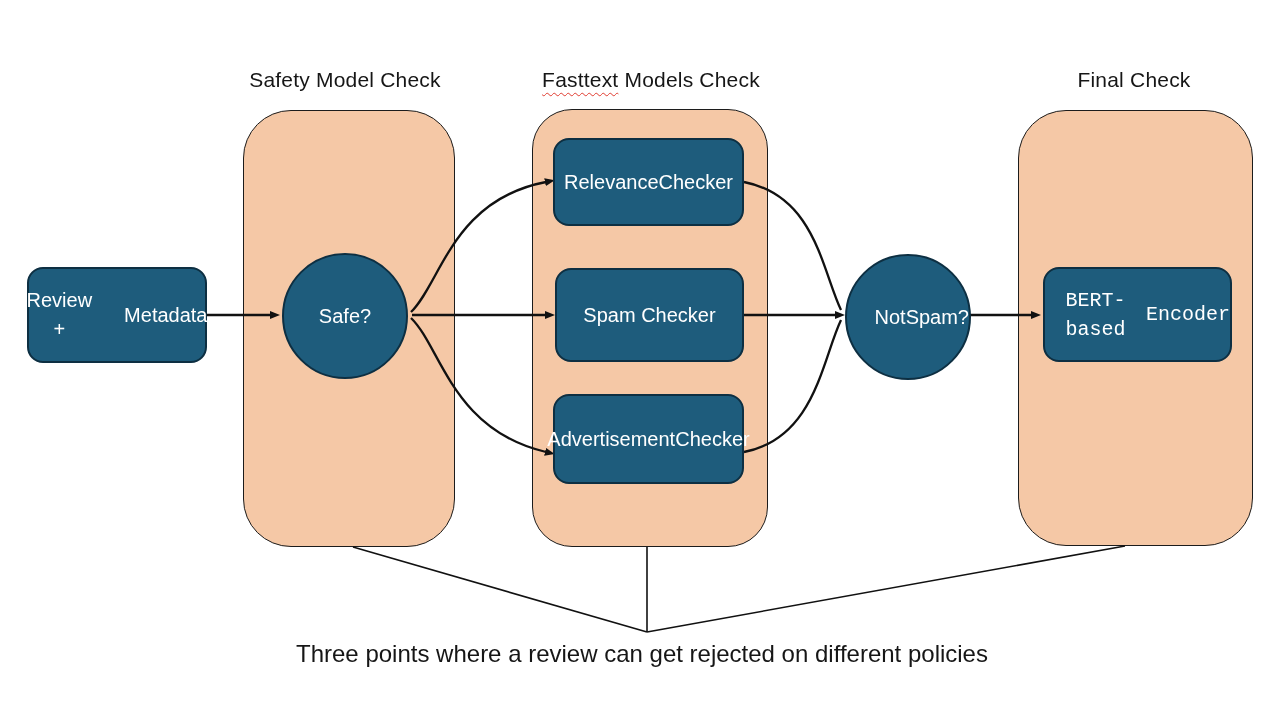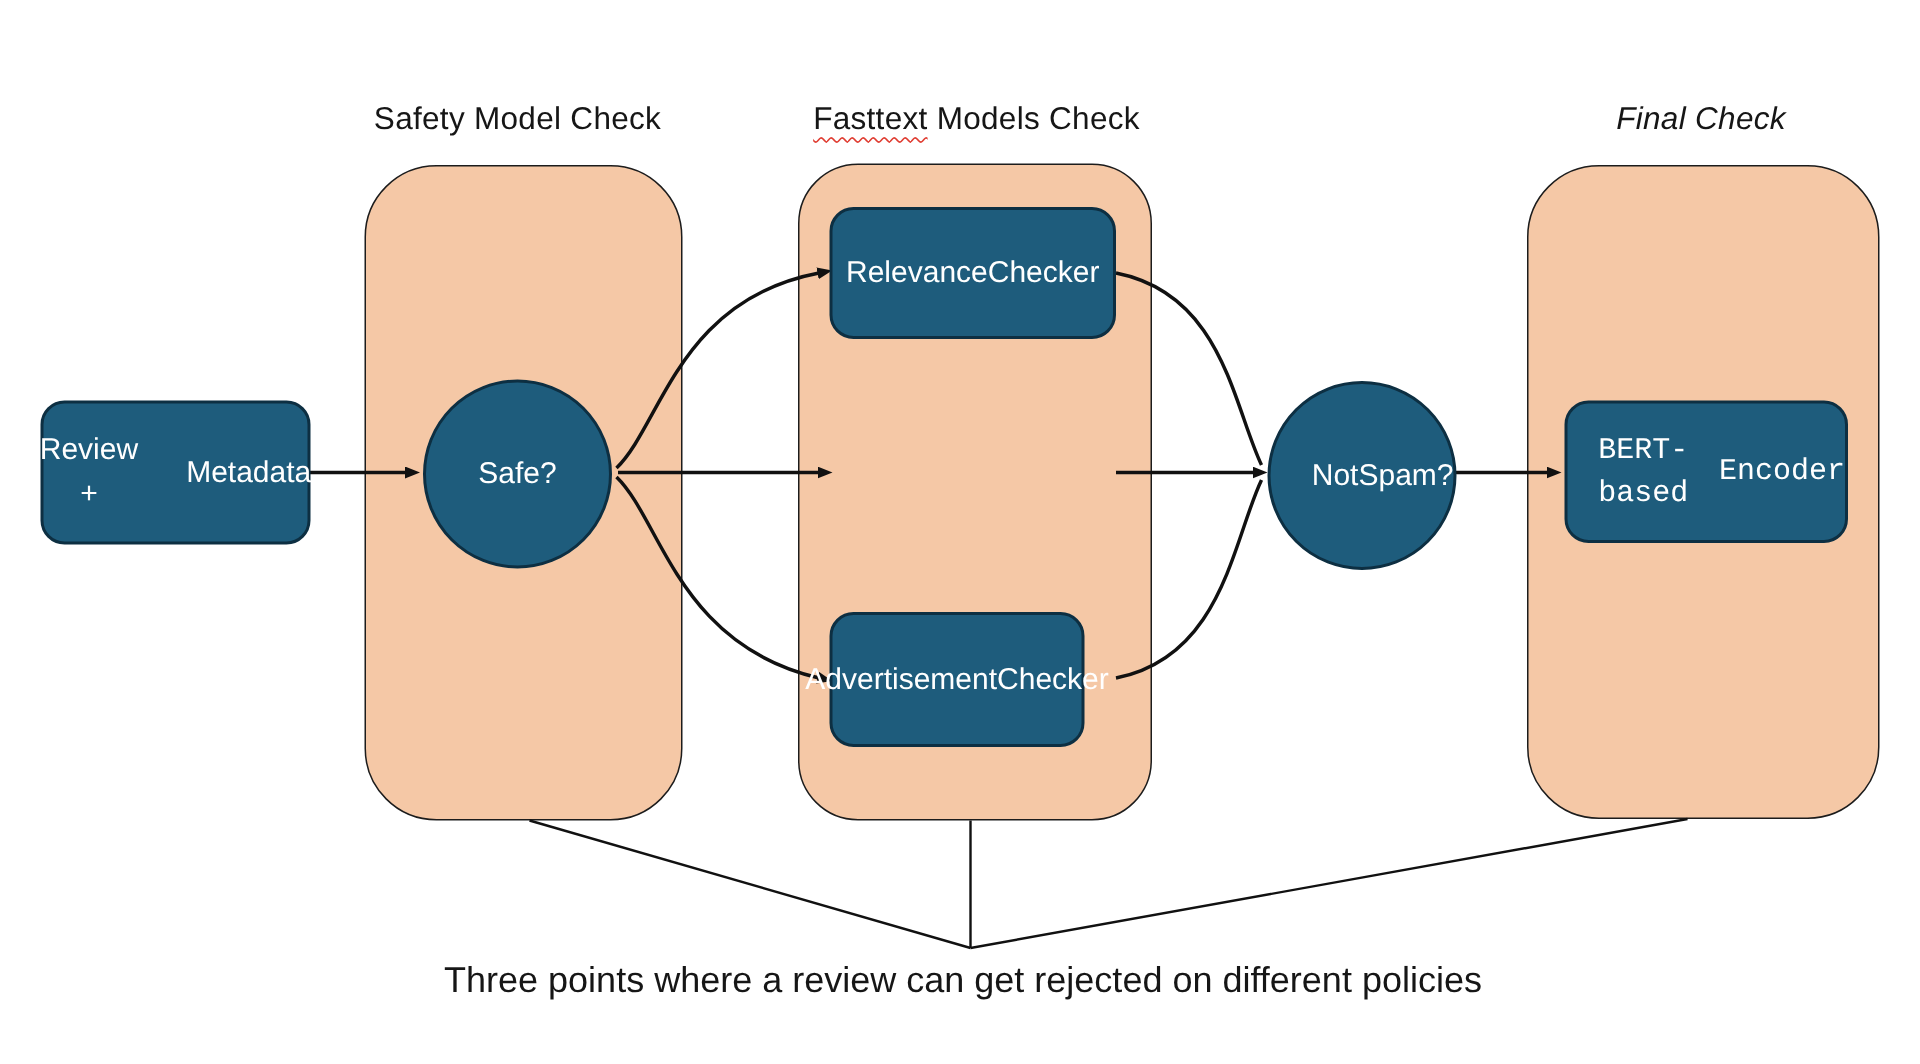--- a/index.html
+++ b/index.html
@@ -58,21 +58,21 @@
     font-size:20px;
     line-height:29px;
     z-index:3;
   }
   .node.rect{border-radius:16px;}
   .node.circle{border-radius:50%;}
   .node.review{left:27px;top:267px;width:180px;height:96px;gap:32px;}
   .node.safe{left:282px;top:253px;width:126px;height:126px;justify-content:center;}
   .node.relevance{left:553px;top:138px;width:191px;height:88px;}
   .node.spam{left:555px;top:268px;width:189px;height:94px;}
-  .node.advertisement{left:553px;top:408px;width:170px;height:90px;text-align:center;}
+  .node.advertisement{left:553px;top:394px;width:191px;height:90px;text-align:center;}
   .node.not-sure{left:845px;top:254px;width:126px;height:126px;justify-content:flex-end;}
   .node.bert{left:1043px;top:267px;width:189px;height:95px;font-family:Liberation Mono, monospace;}
   svg.connectors{
     position:absolute;
     left:0;top:0;
     width:1280px;height:709px;
     z-index:2;
   }
   svg.connectors path.flow{
     fill:none;
@@ -100,21 +100,21 @@
 </style>
 </head>
 <body>
 
 <div class="stage">
 
   <div class="section-title" style="left:345px;">Safety Model Check</div>
   <div class="section-title" style="left:651px;">
     <span class="squiggle">Fasttext</span><span> Models Check</span>
   </div>
-  <div class="section-title" style="left:1134px;font-style:italic;">Final Check</div>
+  <div class="section-title" style="left:1134px;">Final Check</div>
 
   <div class="container safety"></div>
   <div class="container fasttext"></div>
   <div class="container final"></div>
 
   <svg class="connectors" viewBox="0 0 1280 709">
     <defs>
       <marker id="arrow" markerWidth="10" markerHeight="8" refX="1" refY="4" orient="auto" markerUnits="userSpaceOnUse">
         <path d="M0,0 L10,4 L0,8 Z"></path>
       </marker>
@@ -139,20 +139,23 @@
 
   <div class="node circle safe">
     <span>Safe?</span>
   </div>
 
   <div class="node rect relevance">
     <span>Relevance</span>
     <span>Checker</span>
   </div>
 
+  <div class="node rect spam">
+    <span>Spam Checker</span>
+  </div>
 
   <div class="node rect advertisement">
     <span>Advertisement</span>
     <span>Checker</span>
   </div>
 
   <div class="node circle not-sure">
     <span>Not</span>
     <span>Spam?</span>
   </div>

